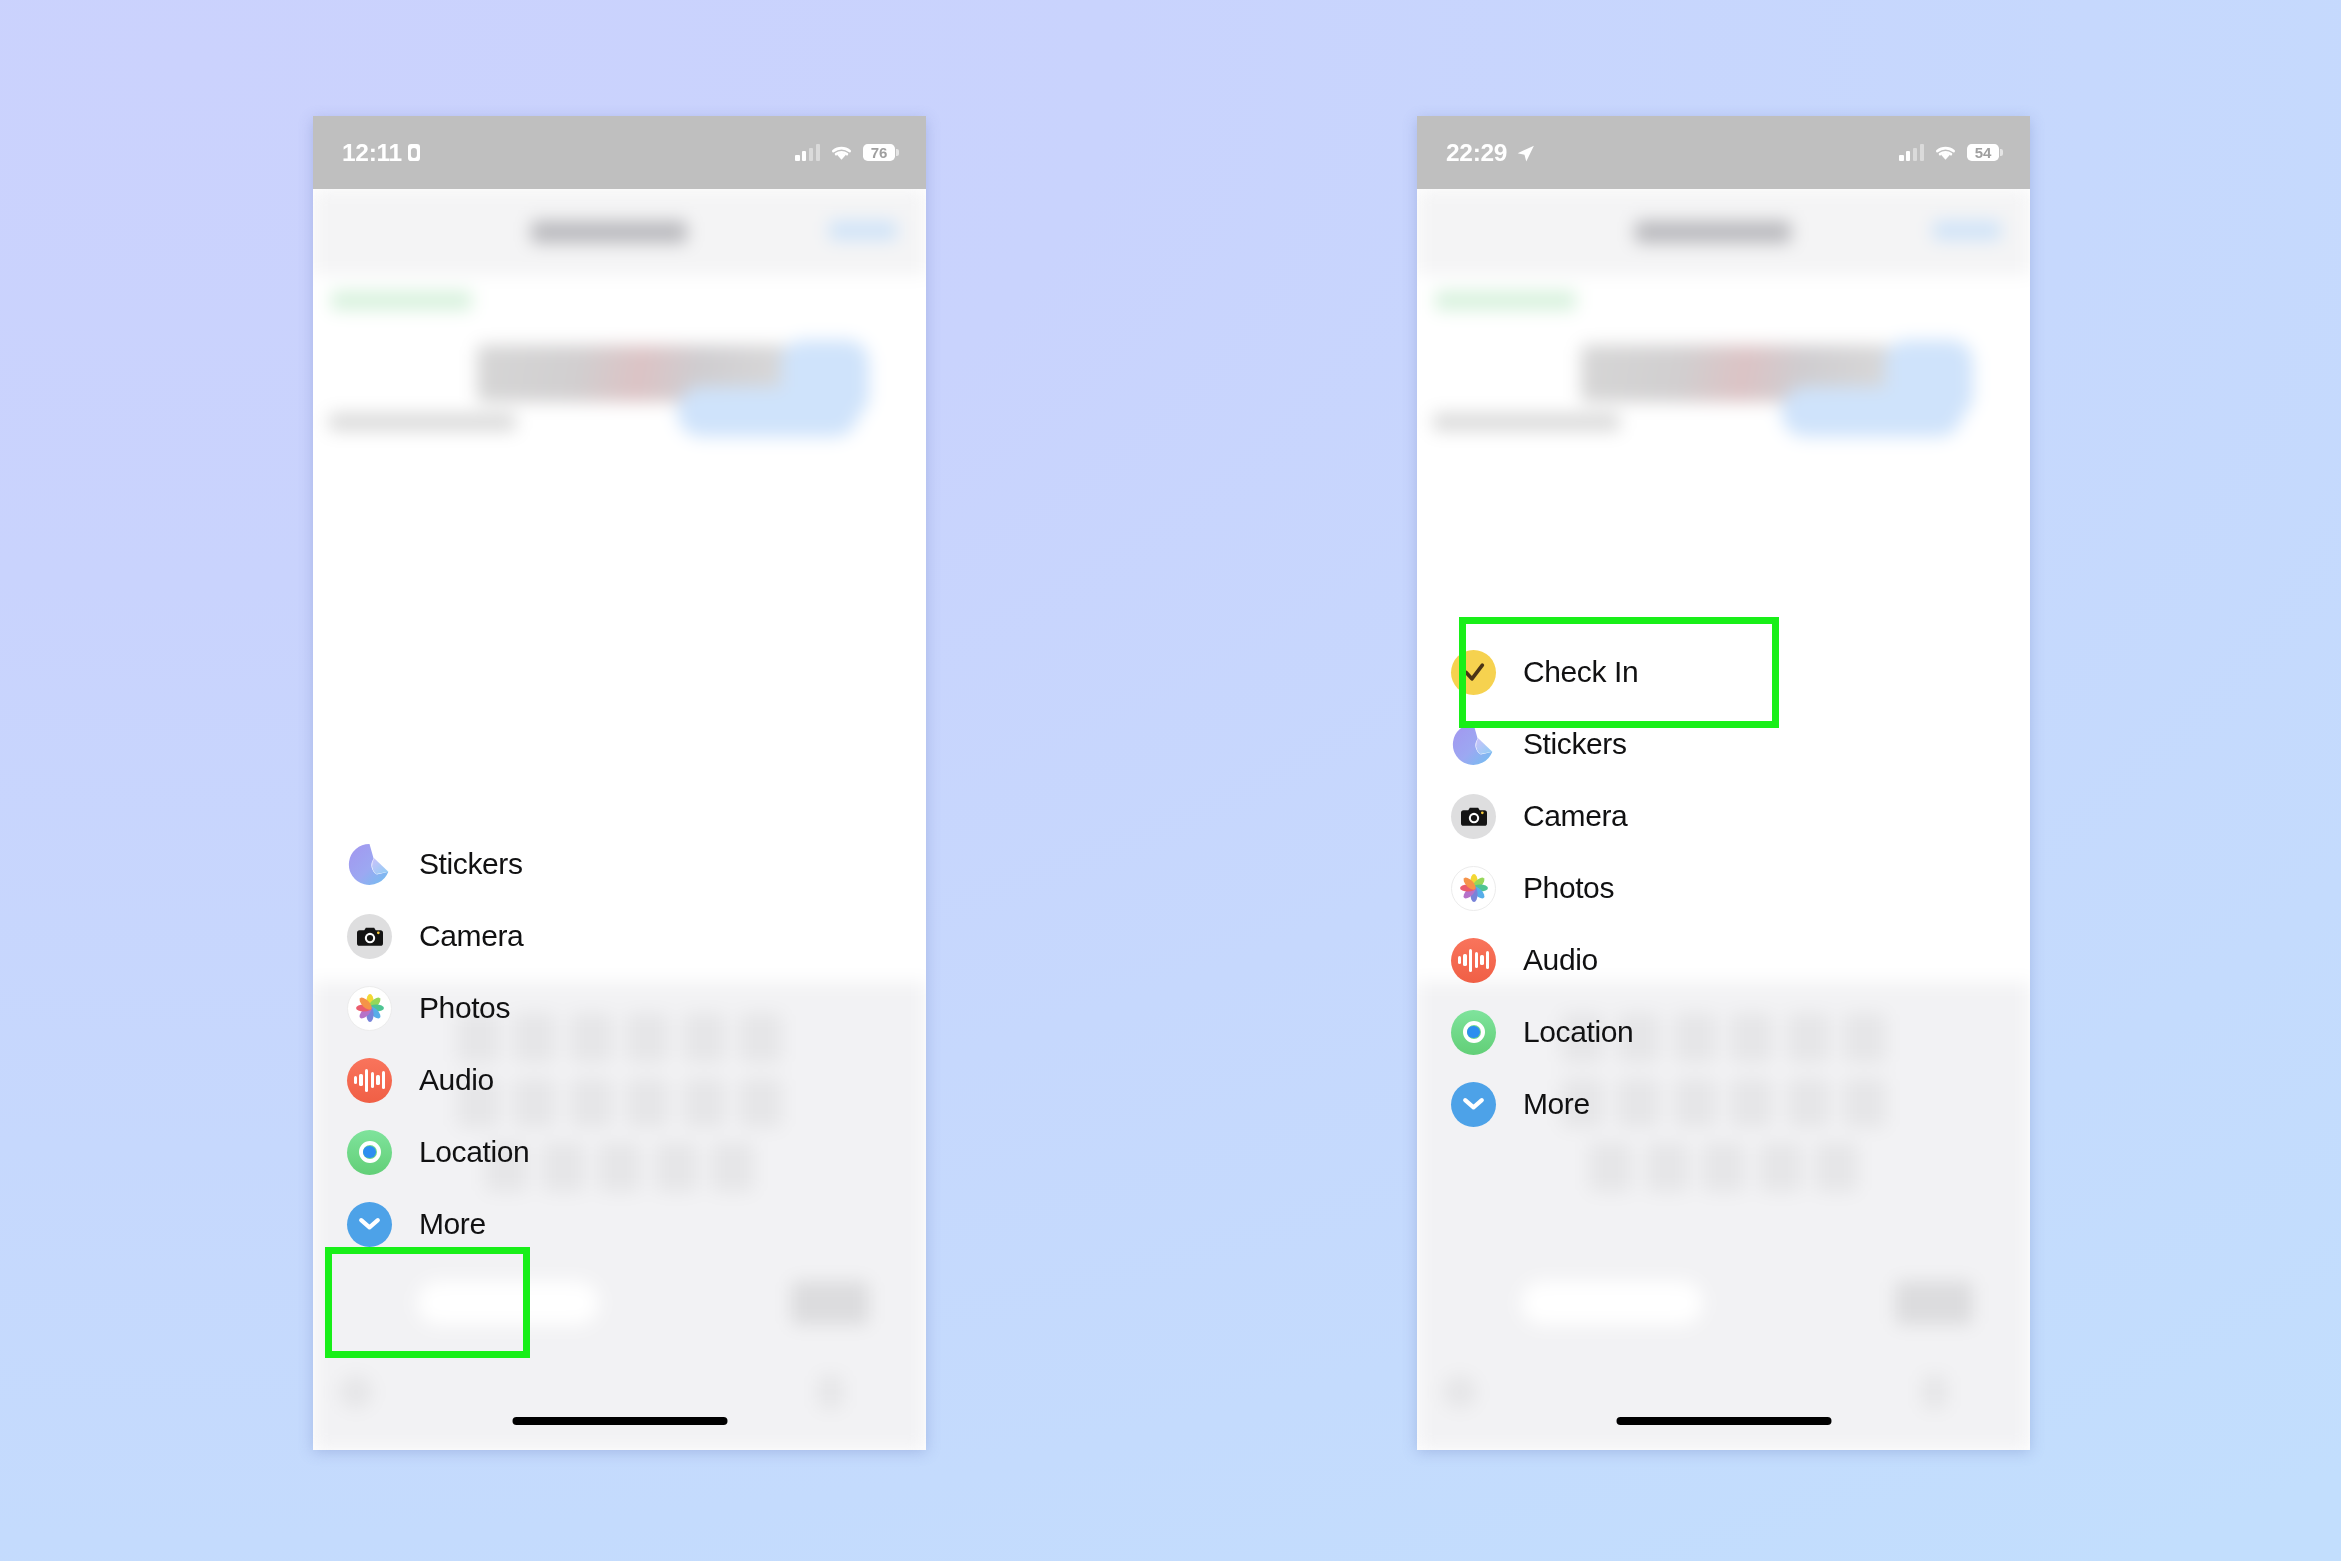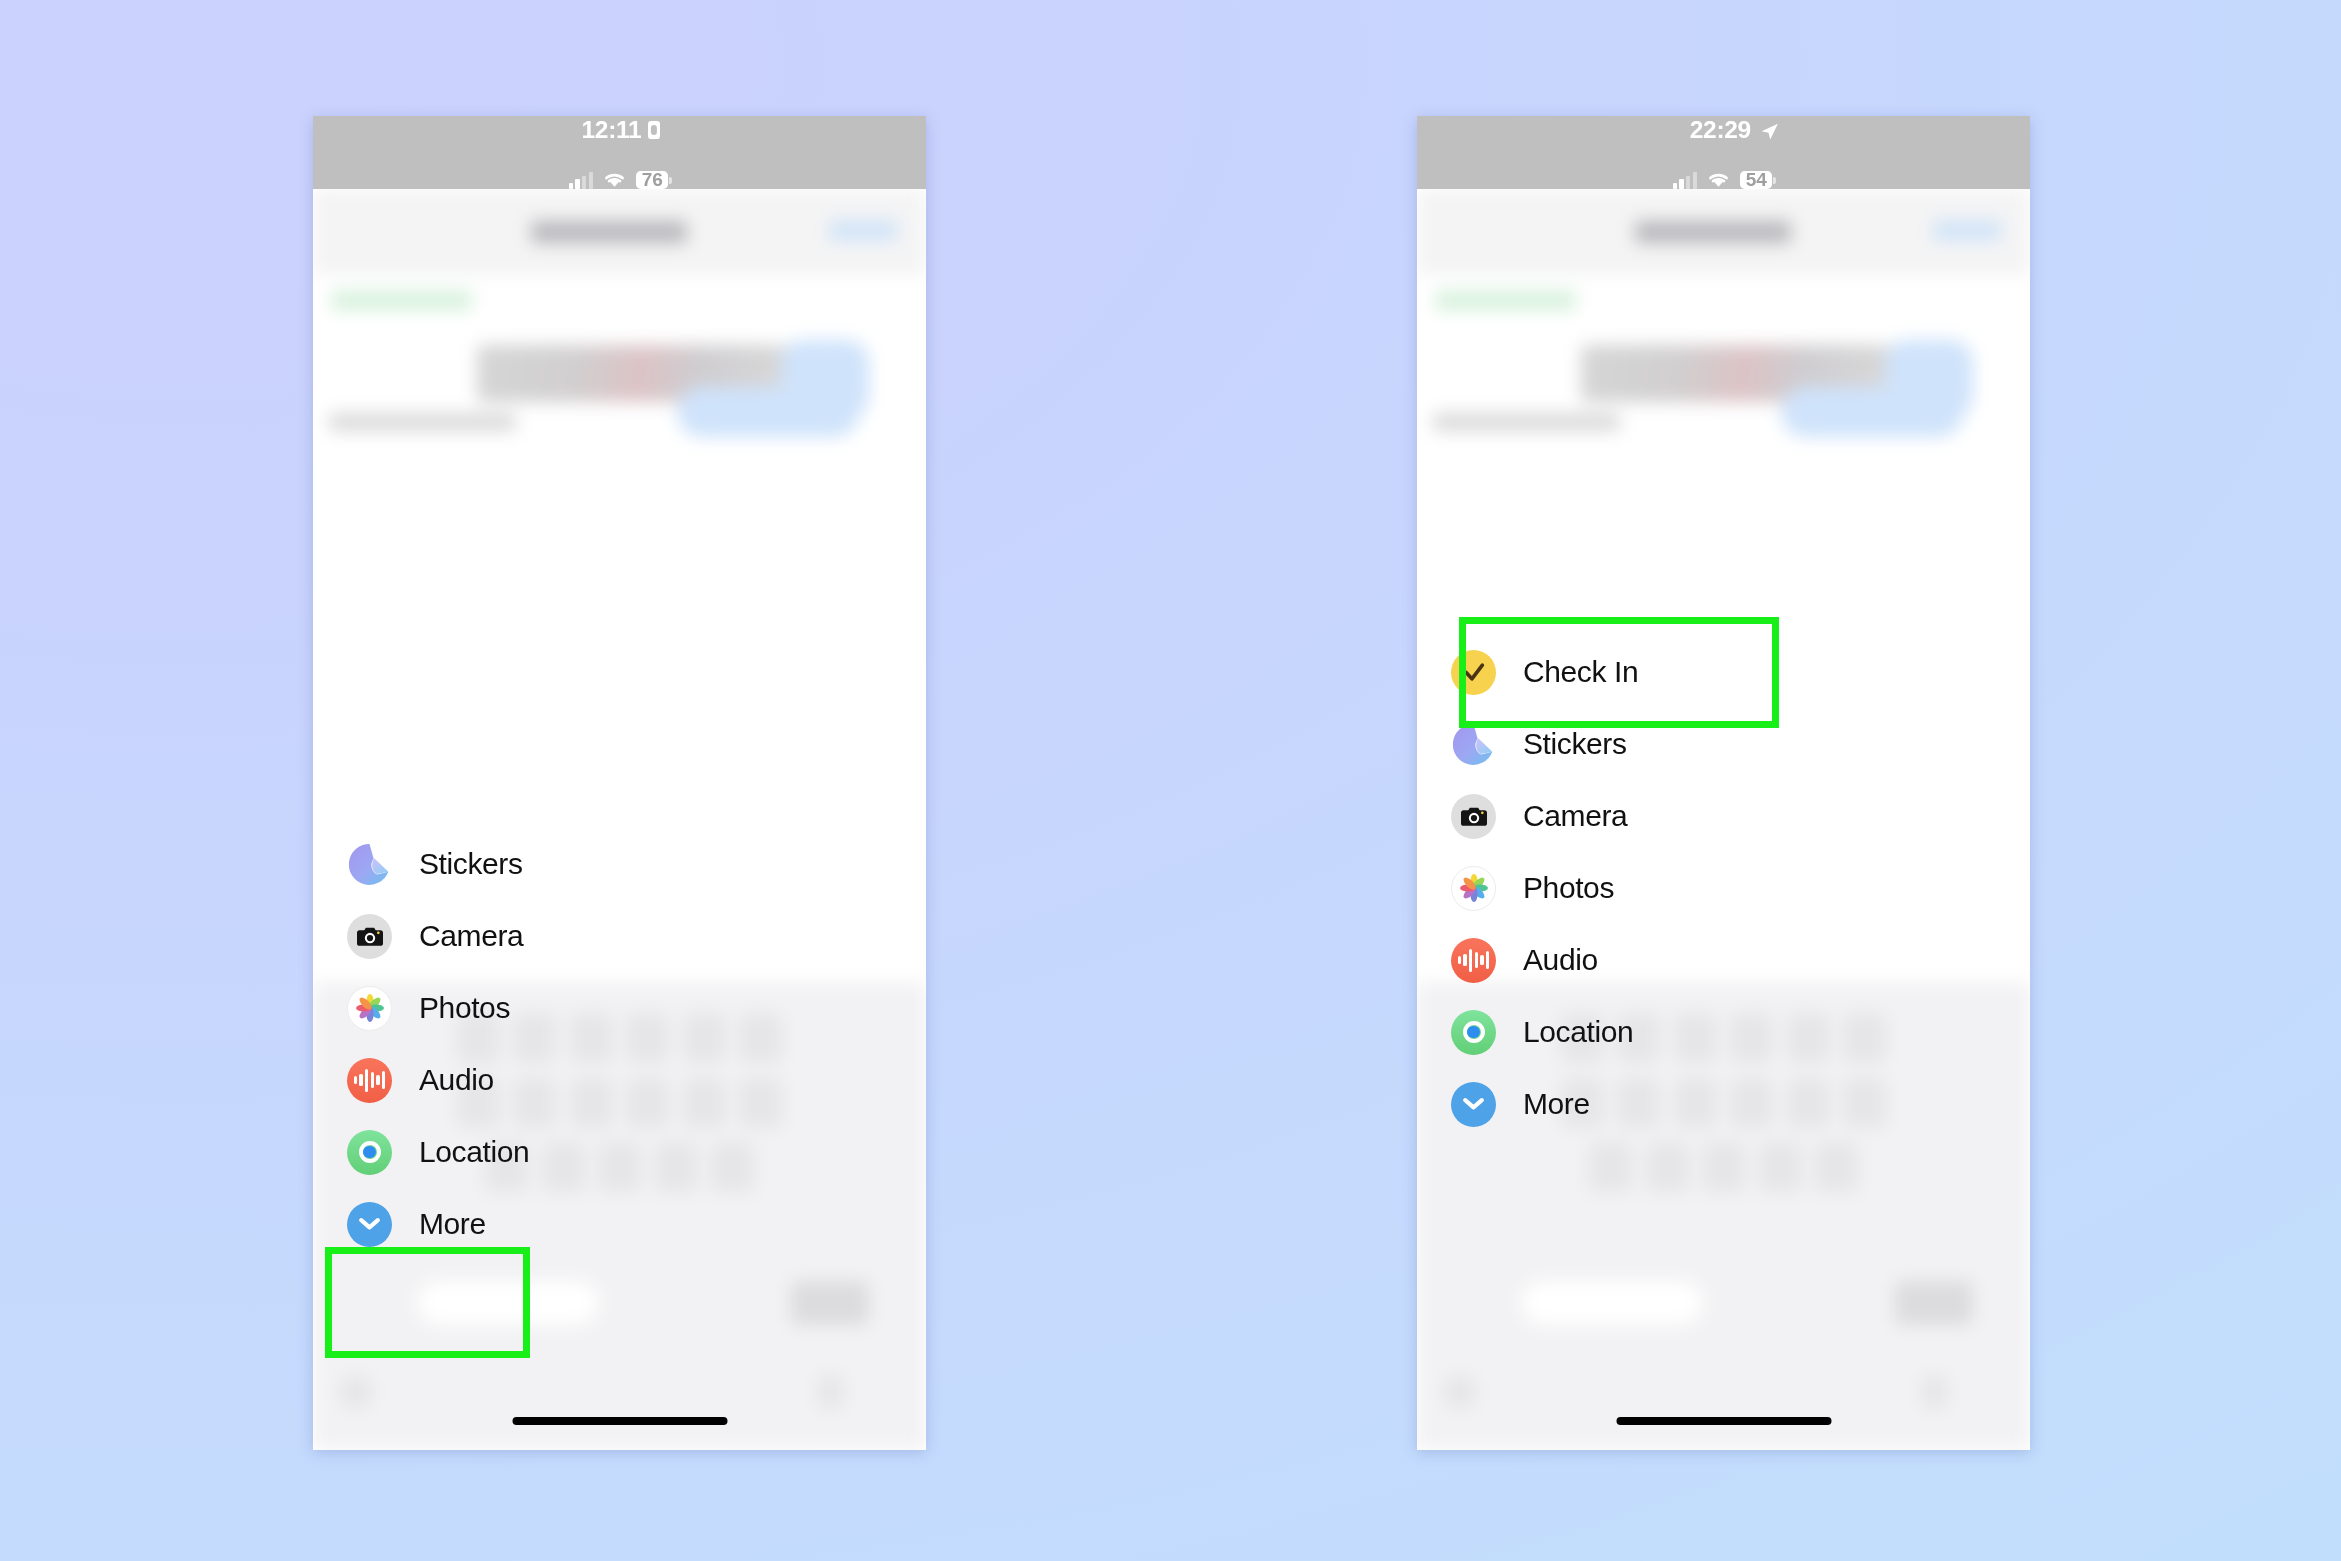--- a/index.html
+++ b/index.html
@@ -34,21 +34,20 @@
   .statusbar {
     position: absolute;
     top: 0; left: 0; right: 0;
     height: 73px;
     background: #bfbfbf;
     display: flex;
     align-items: center;
     justify-content: space-between;
     padding: 0 27px 0 29px;
     z-index: 6;
-    flex-direction: column;
   }
   .sb-left {
     display: flex;
     align-items: center;
     gap: 6.2px;
   }
   .sb-time {
     font-size: 24.5px;
     font-weight: 600;
     color: #ffffff;
@@ -110,21 +109,21 @@
   }
   .battery-body {
     width: 32px; height: 17.7px;
     border-radius: 4.7px;
     background: #ffffff;
     display: flex;
     align-items: center;
     justify-content: center;
   }
   .battery-pct {
-    font-size: 19px;
+    font-size: 15px;
     font-weight: 600;
     color: #9f9f9f;
     letter-spacing: -0.2px;
   }
   .battery-cap {
     width: 3.1px; height: 6.8px;
     border-radius: 0 2.1px 2.1px 0;
     background: rgba(255,255,255,0.6);
     margin-left: 1px;
   }

